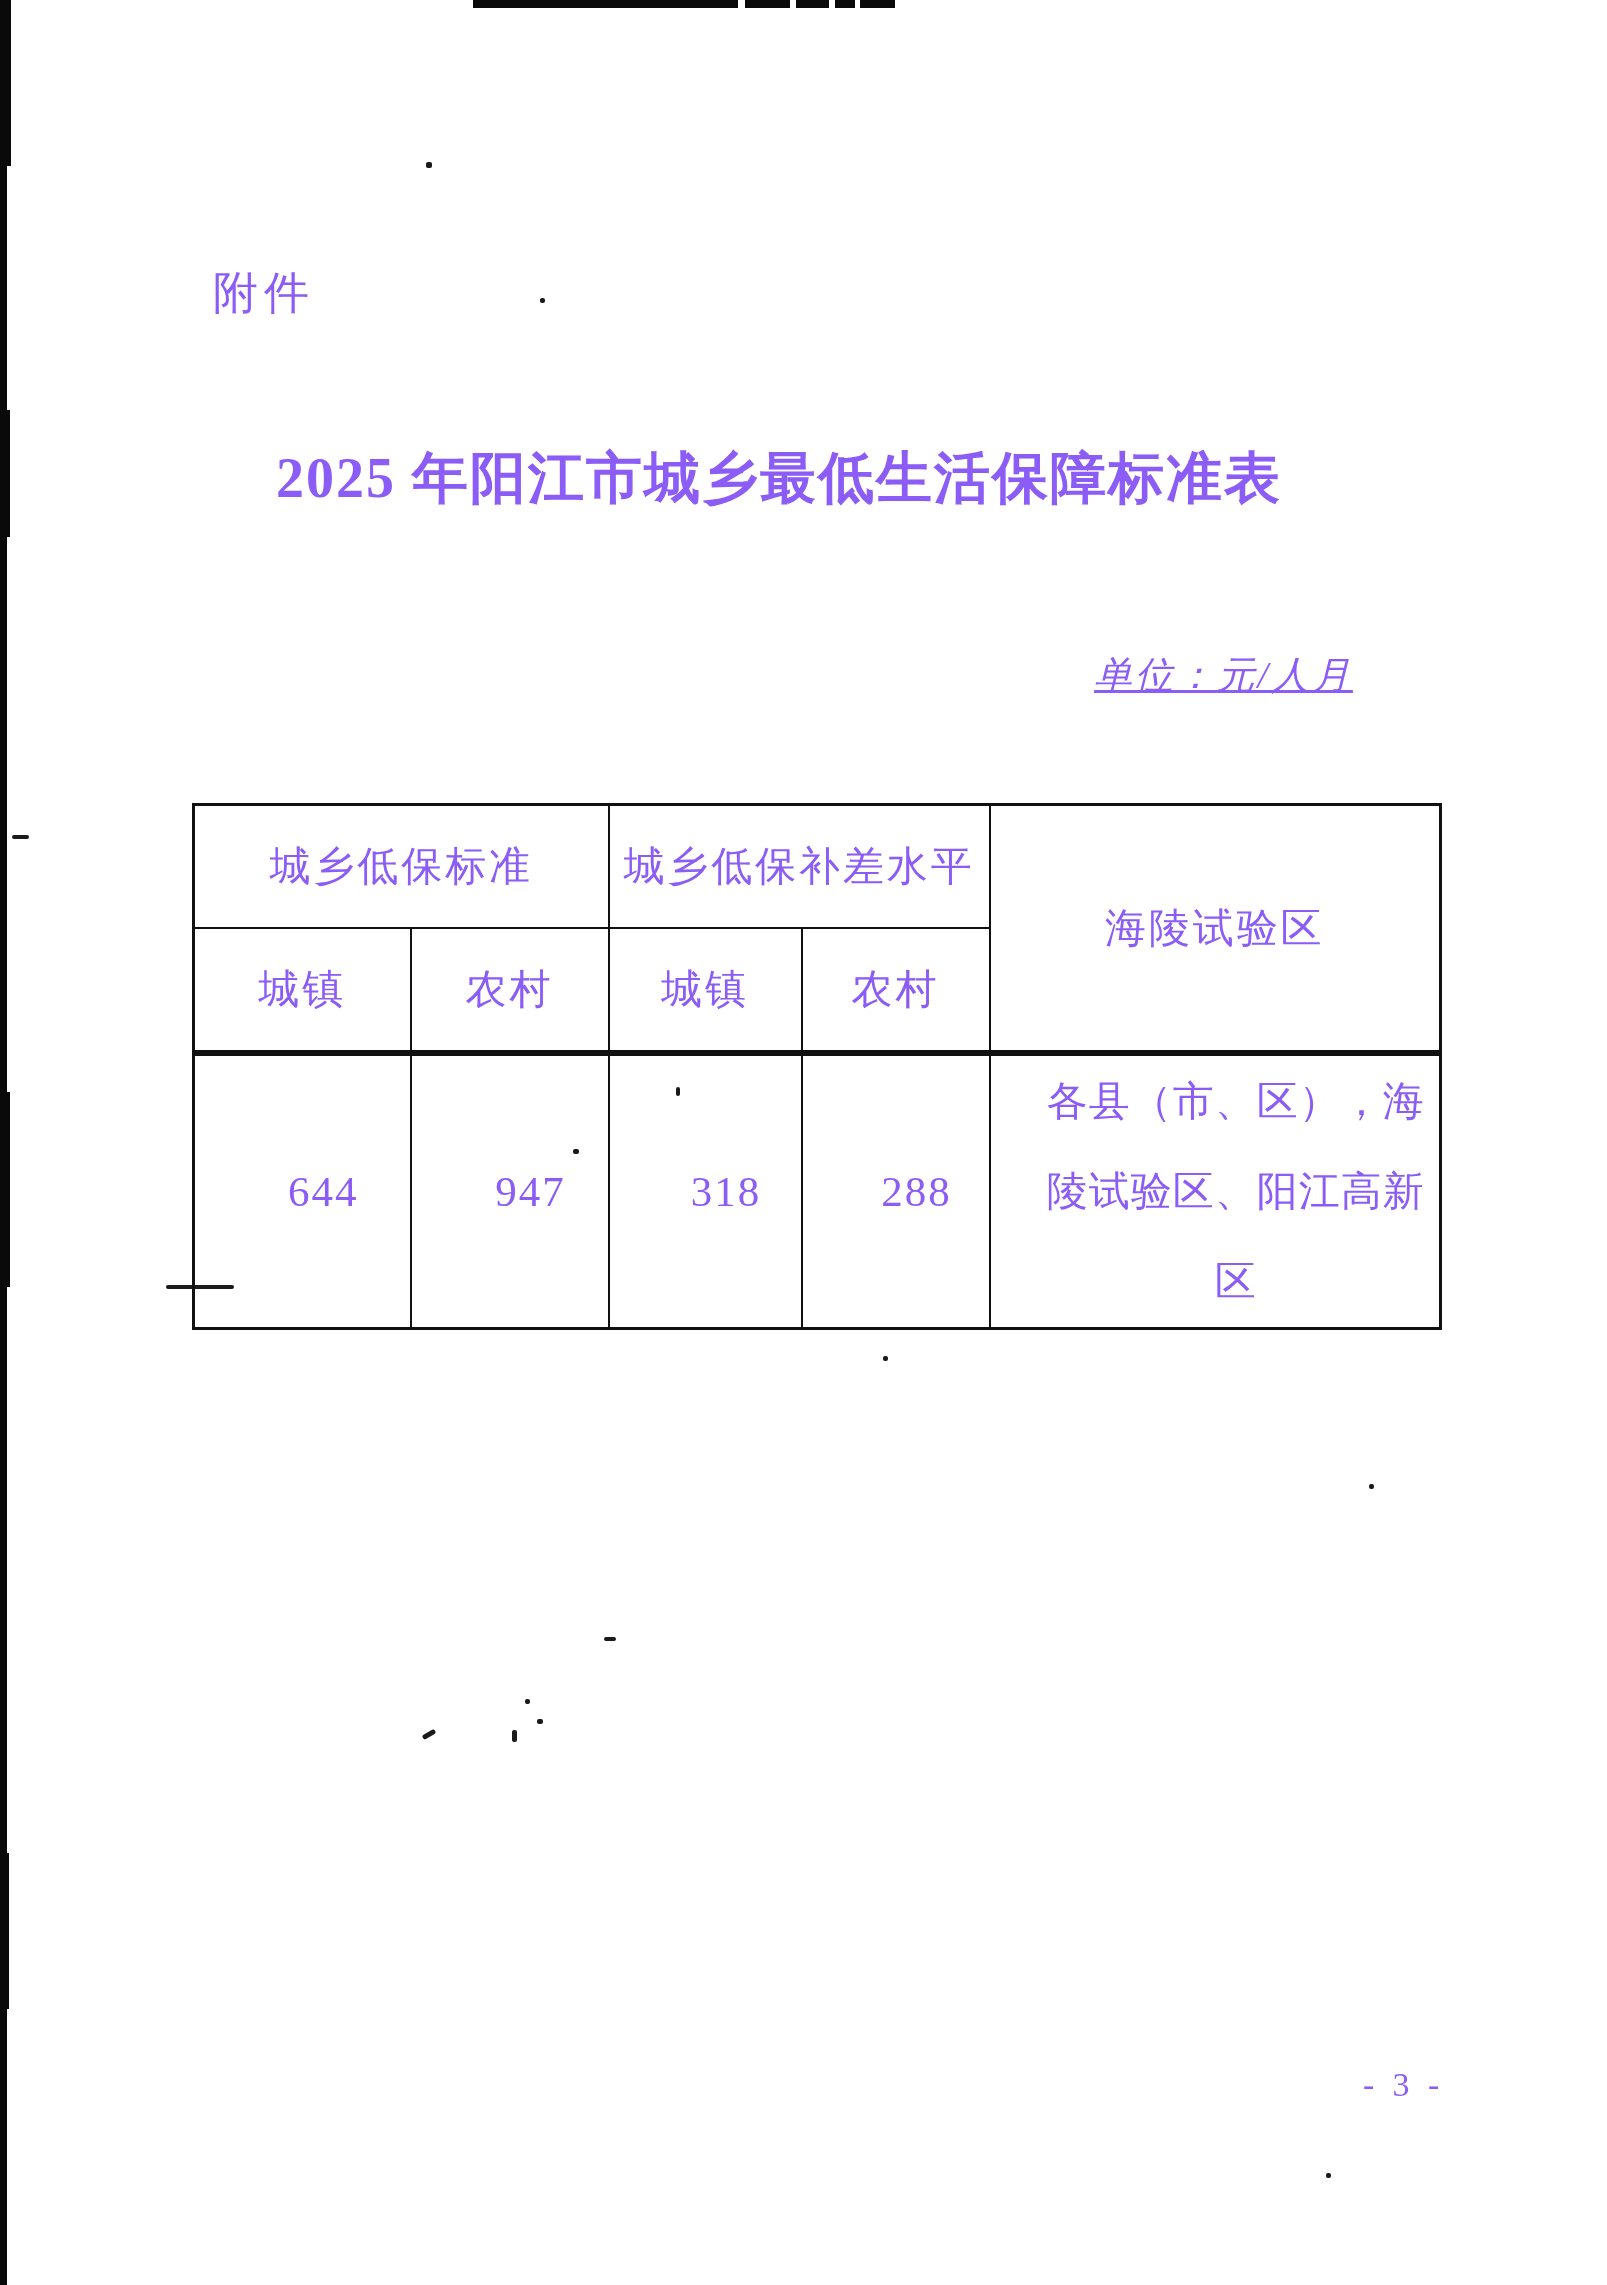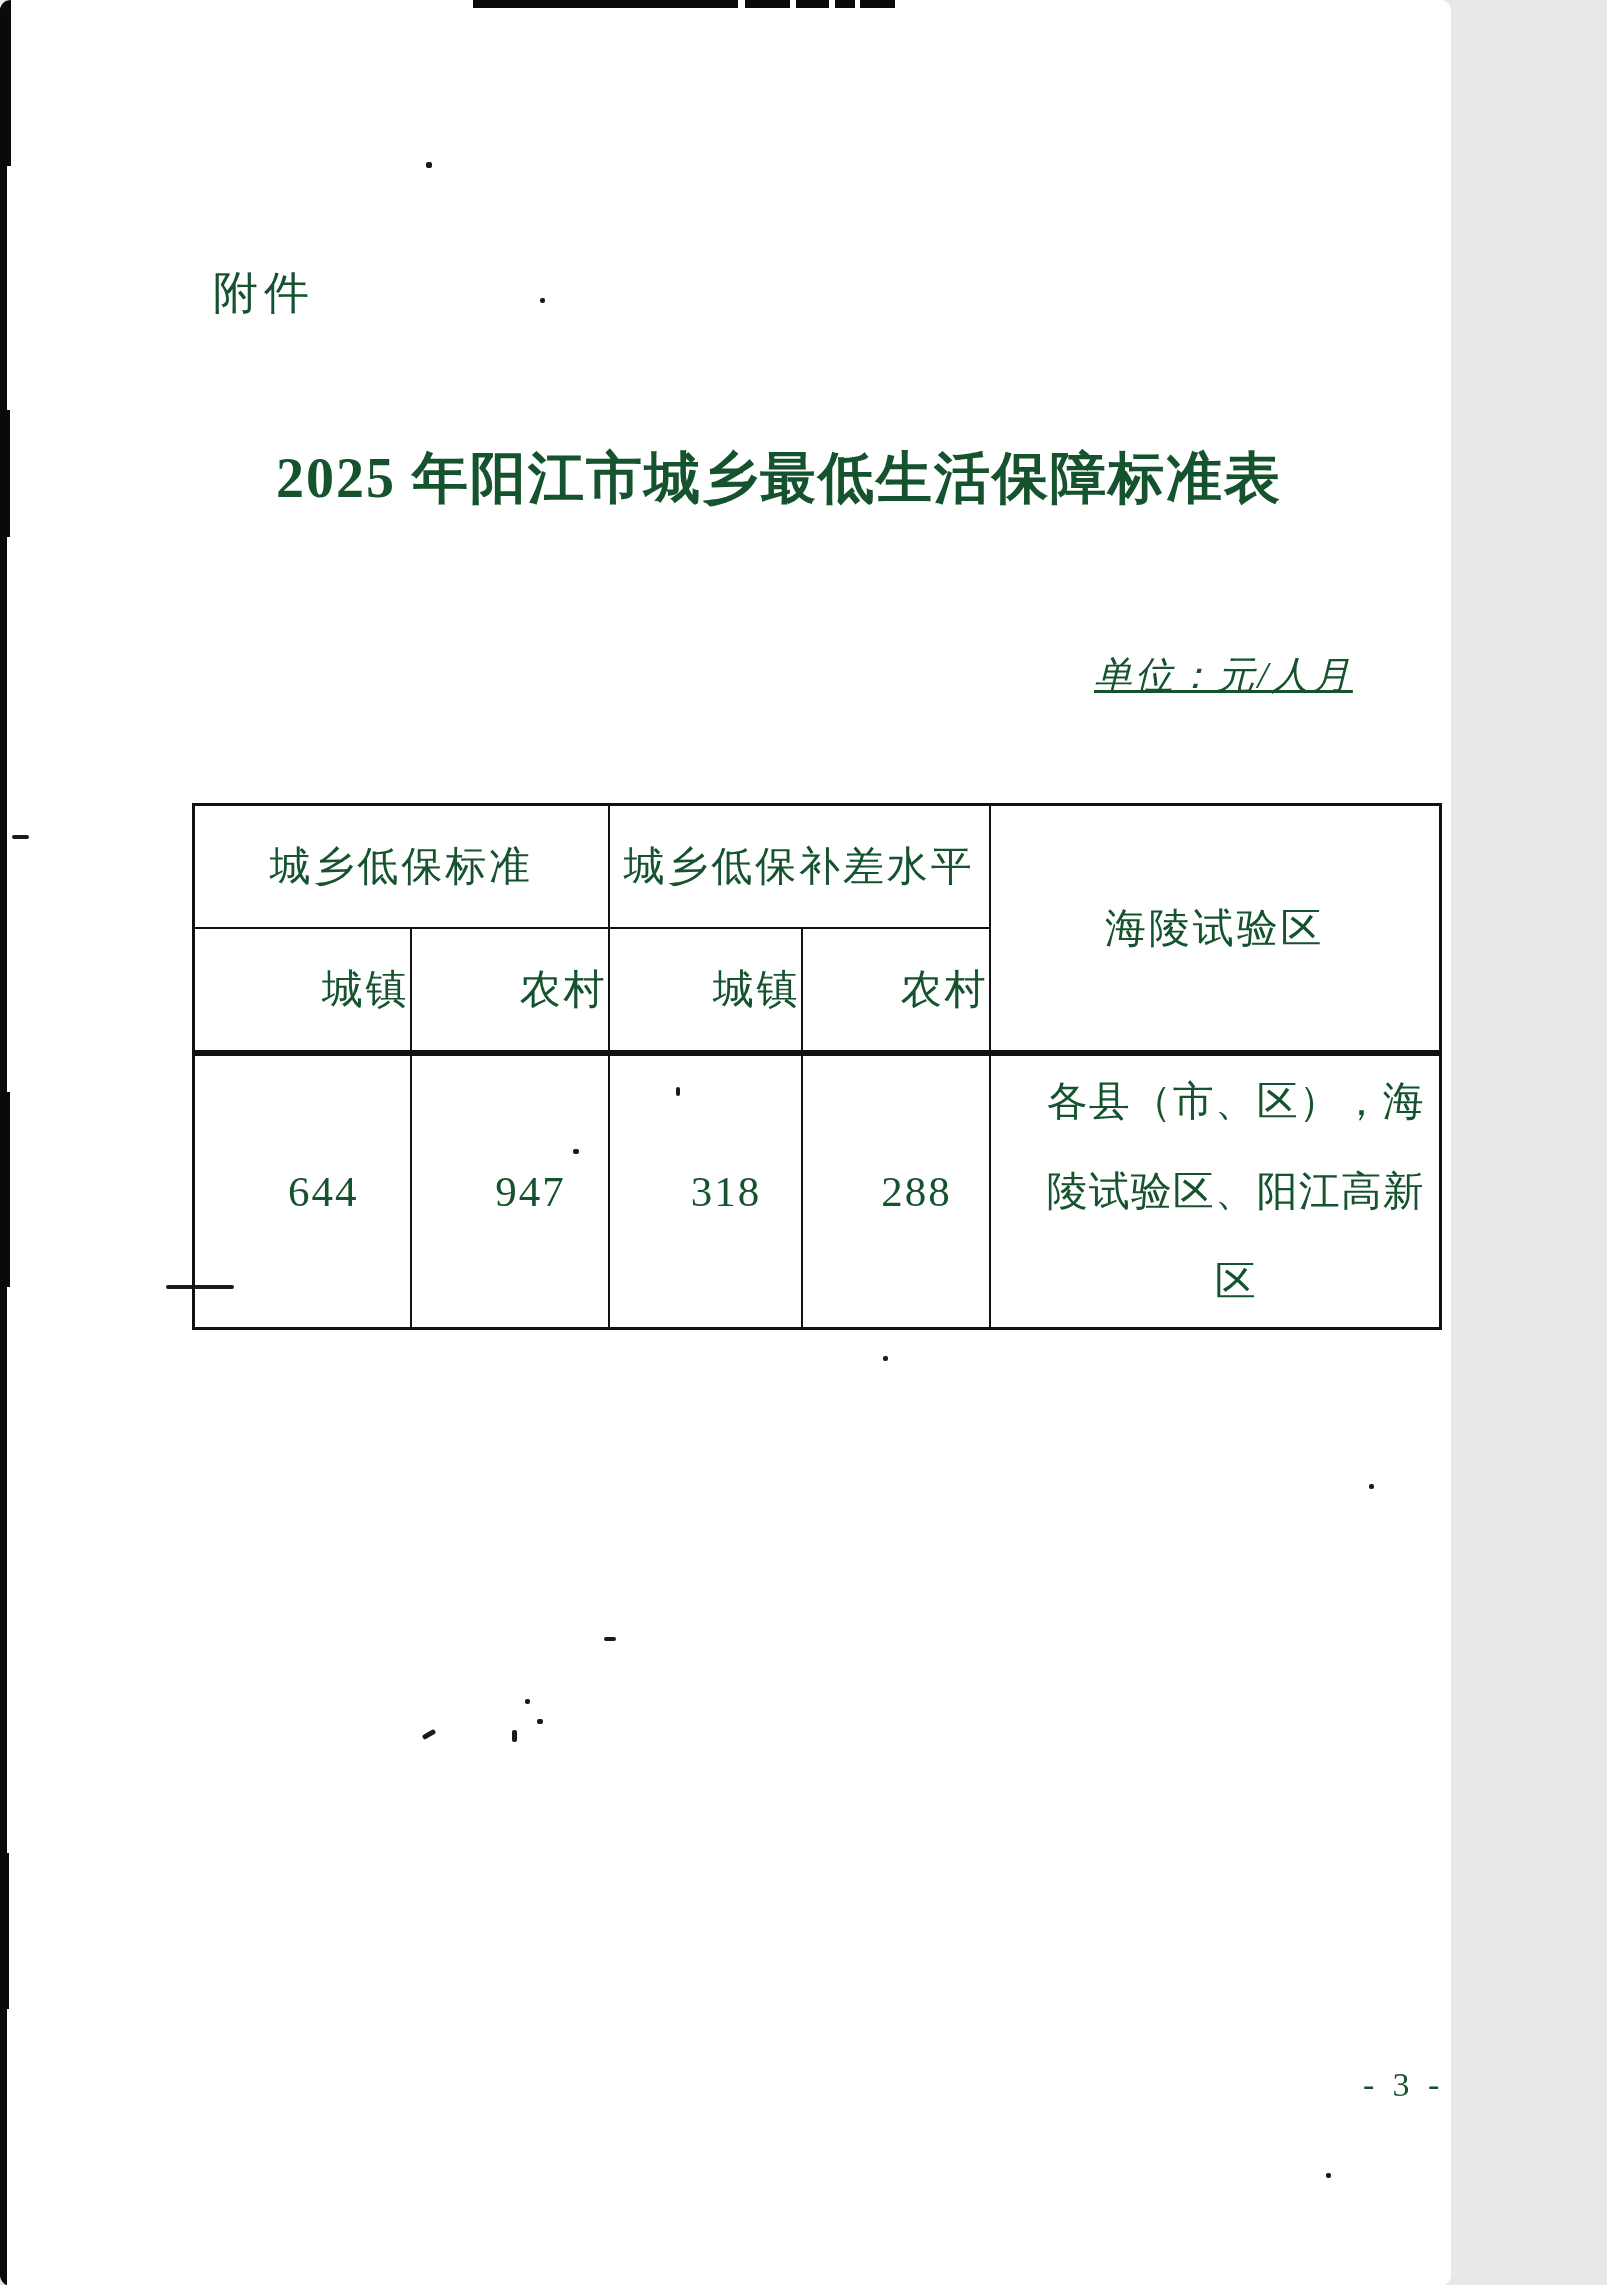--- a/index.html
+++ b/index.html
@@ -1,23 +1,22 @@
 <!DOCTYPE html>
 <html><head>
 <meta charset="utf-8">
 <style>
   html, body { margin: 0; padding: 0; background: #e8e8e8; }
   .page {
     position: relative;
-    width: 1451px; height: 2286px;
+    width: 1607px; height: 2286px;
     background: #ffffff;
     overflow: hidden;
-    color: #14532d;
+    color: #8b5cf6;
     font-family: "Liberation Serif", serif;
-    border-radius: 11px;
   }
 
   
   .edge-left { position: absolute; left: 0; top: 0; width: 6.8px; height: 2286px; background: #0a0a0a; }
   .edge-bump { position: absolute; left: 0; background: #0a0a0a; }
   .top-dash { position: absolute; top: 0; height: 7.8px; background: #0a0a0a; }
   .speck { position: absolute; background: #1a1a1a; border-radius: 2px; }
 
   
   .attachment {
@@ -51,21 +50,21 @@
     border: 2.9px solid #111;
     text-align: center; vertical-align: middle;
     padding: 0; overflow: hidden;
     font-weight: normal;
   }
   .hdr {
     font-family: "Liberation Sans", sans-serif;
     font-size: 41px; letter-spacing: 2.9px;
   }
   tr.hrow1 td, tr.hrow1 th { height: 121px; }
-  tr.hrow2 td, tr.hrow2 th { height: 121px; text-align: right; }
+  tr.hrow2 td, tr.hrow2 th { height: 121px; }
   tr.drow td { height: 240px; border-top: 6.8px solid #111; padding-left: 42px; }
   td.num {
     font-family: "Liberation Serif", serif;
     font-size: 43px; letter-spacing: 2px;
   }
   td.region {
     text-align: left; vertical-align: middle;
     font-size: 41px; line-height: 2.2;
     padding: 0 17.6px 0 21.5px; letter-spacing: 1px;
   }

